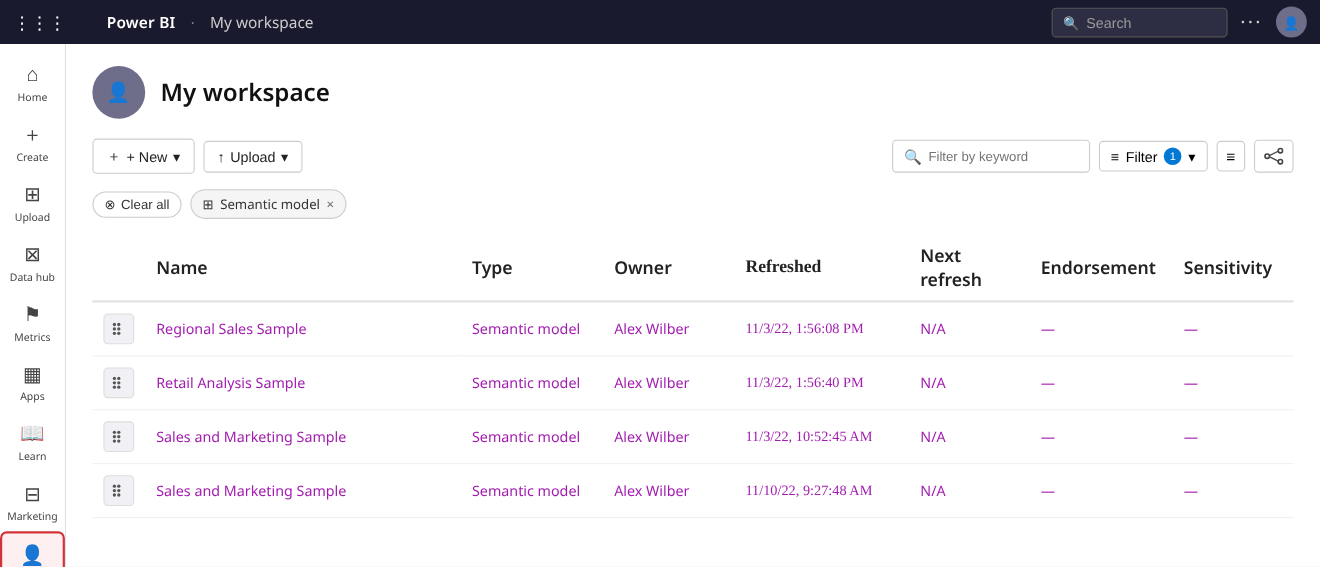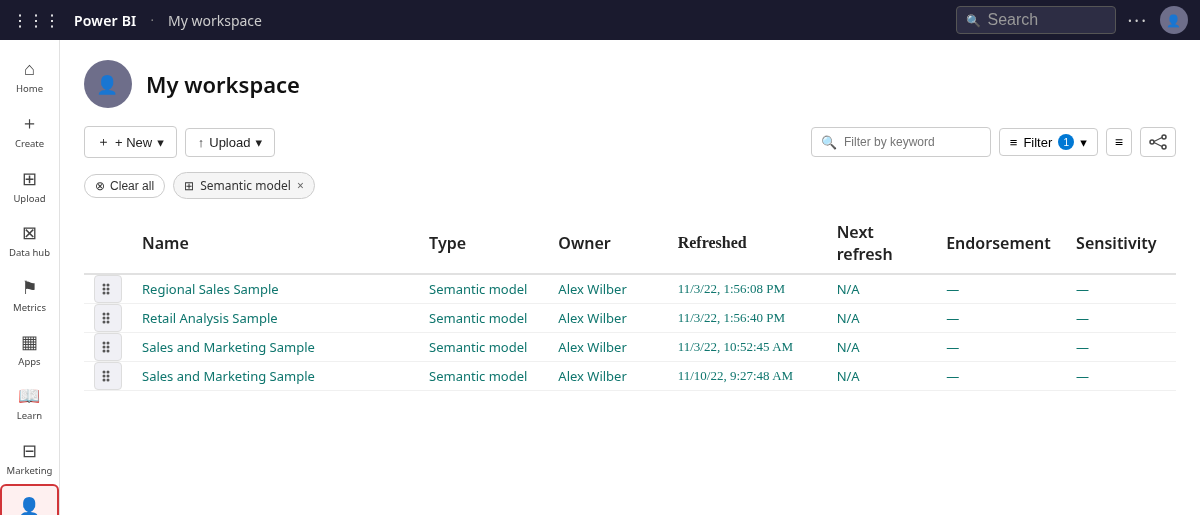--- a/index.html
+++ b/index.html
@@ -21,20 +21,21 @@
       color: #fff;
       font-size: 16px;
       cursor: pointer;
       margin-right: 4px;
     }
     .top-nav .brand {
       color: #fff;
       font-size: 14px;
       font-weight: 600;
       letter-spacing: 0.2px;
+      margin-left: 23px;
     }
     .top-nav .breadcrumb-sep {
       color: #888;
       margin: 0 4px;
     }
     .top-nav .breadcrumb-item {
       color: #ccc;
       font-size: 14px;
     }
     .top-nav-right {
@@ -51,21 +52,21 @@
       display: flex;
       align-items: center;
       gap: 6px;
       width: 160px;
     }
     .search-bar input {
       background: transparent;
       border: none;
       outline: none;
       color: #c4b5fd;
-      font-size: 16px;
+      font-size: 13px;
       width: 100%;
     }
     .search-bar input::placeholder { color: #999; }
     .search-icon-top { color: #999; font-size: 12px; }
     .more-dots { color: #ccc; font-size: 18px; cursor: pointer; letter-spacing: 2px; }
     .avatar-circle {
       width: 28px; height: 28px;
       border-radius: 50%;
       background: #6e6e8a;
       overflow: hidden;
@@ -259,23 +260,23 @@
     }
     .data-table th {
       text-align: left;
       padding: 8px 10px;
       border-bottom: 2px solid #e1e1e1;
       font-weight: 600;
       color: #222;
       font-size: 16px;
     }
     .data-table td {
-      padding: 0 10px;
+      padding: 10px 10px;
       border-bottom: 1px solid #f0f0f0;
-      color: #0f766e;
+      color: #a21caf;
       vertical-align: middle;
     }
     .row-icon {
       width: 28px; height: 28px;
       background: #f0f0f5;
       border: 1px solid #ddd;
       border-radius: 4px;
       display: flex; align-items: center; justify-content: center;
       font-size: 13px;
       color: #555;

